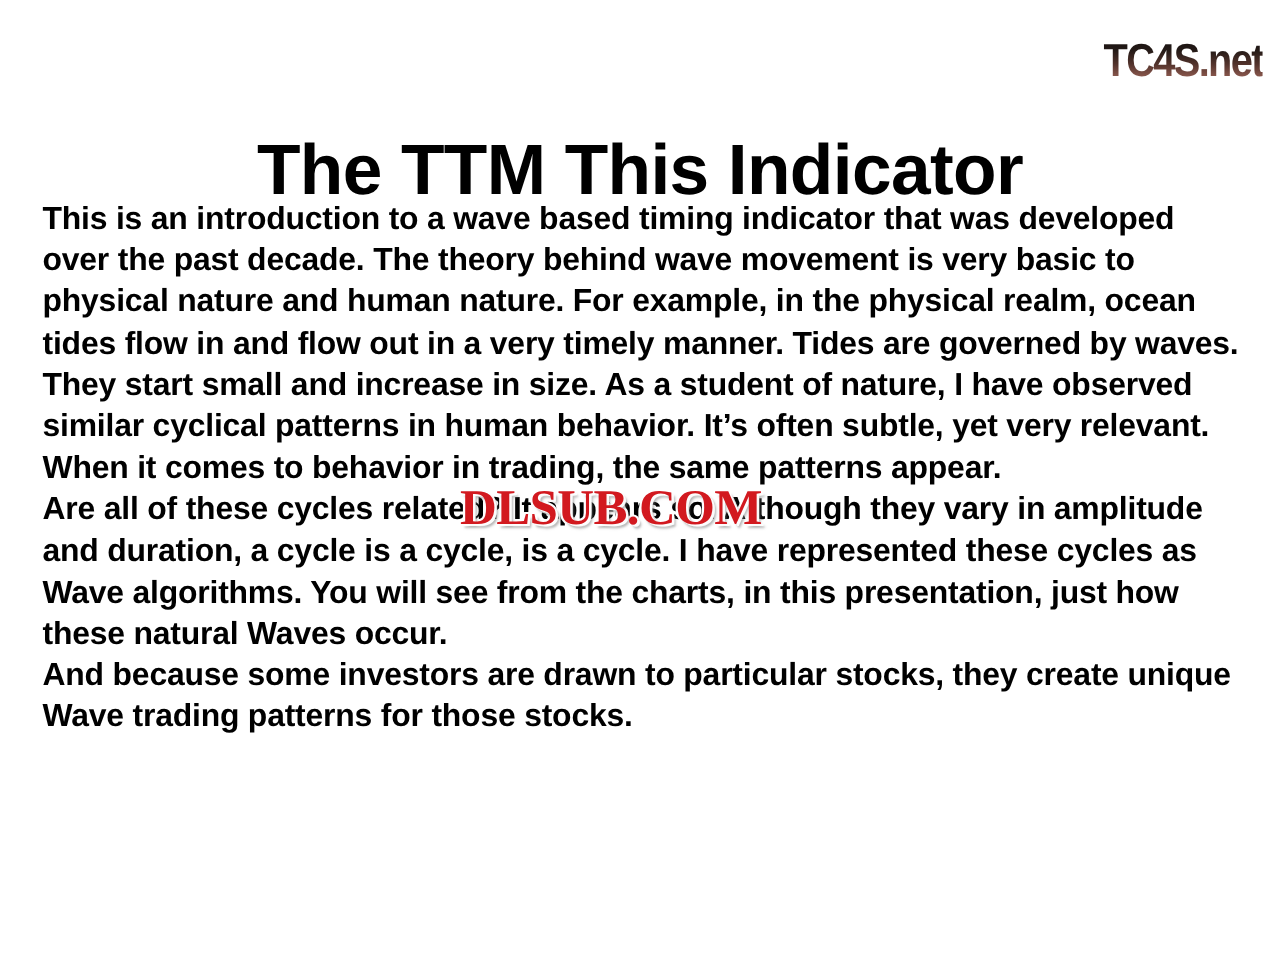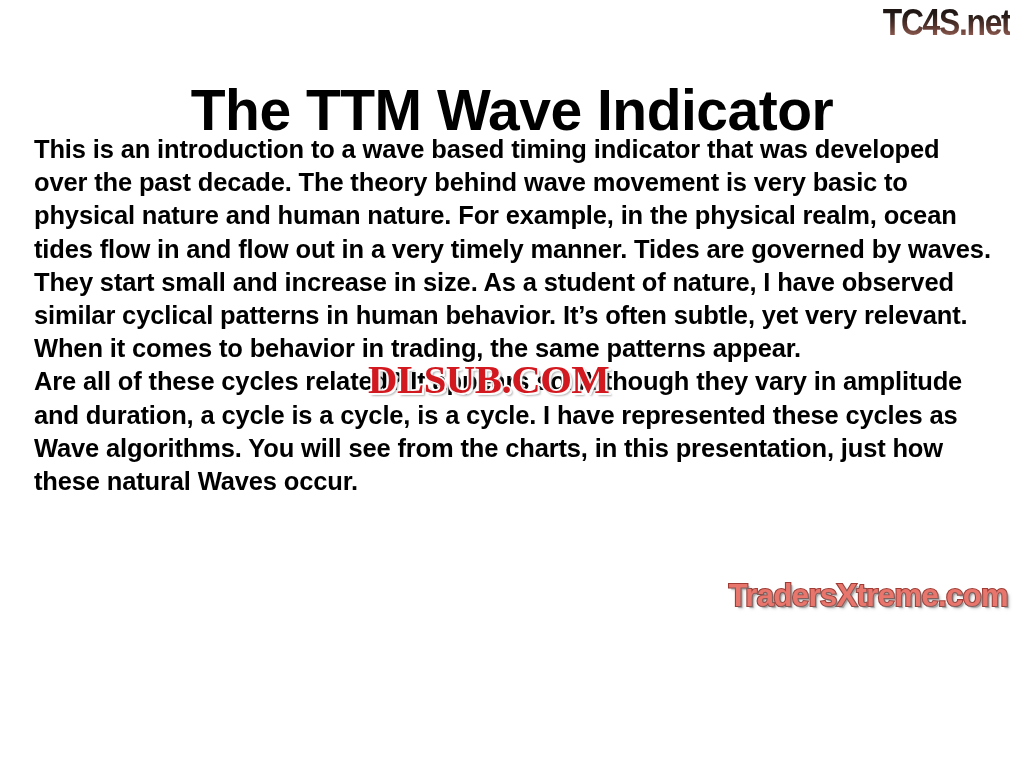--- a/index.html
+++ b/index.html
@@ -14,20 +14,21 @@
   body {
     font-family: "Liberation Sans", sans-serif;
   }
 
   .slide {
     position: relative;
     width: 1024px;
     height: 629px;
     background: #ffffff;
     overflow: hidden;
+    margin-top: 26px;
   }
 
   
   .brand-tc4s {
     position: absolute;
     top: 4px;
     right: 14px;
     font-family: "Liberation Sans", sans-serif;
     font-weight: bold;
     font-size: 37px;
@@ -124,24 +125,24 @@
         3px 3px 3px rgba(140,140,140,0.35);
   }
 </style>
 </head>
 <body>
 
 <div class="slide">
 
   <div class="brand-tc4s">TC4S.net</div>
 
-  <h1 class="slide-title">The TTM Wave Indicator</h1>
+  <h1 class="slide-title">The TTM This Indicator</h1>
 
   <div class="body-copy">
     <p class="para">This is an introduction to a wave based timing indicator that was developed over the past decade. The theory behind wave movement is very basic to physical nature and human nature. For example, in the physical realm, ocean tides flow in and flow out in a very timely manner. Tides are governed by waves. They start small and increase in size. As a student of nature, I have observed similar cyclical patterns in human behavior. It’s often subtle, yet very relevant. When it comes to behavior in trading, the same patterns appear.</p>
     <p class="para">Are all of these cycles related? It appears so. Although they vary in amplitude and duration, a cycle is a cycle, is a cycle. I have represented these cycles as Wave algorithms. You will see from the charts, in this presentation, just how these natural Waves occur.</p>
+    <p class="para">And because some investors are drawn to particular stocks, they create unique Wave trading patterns for those stocks.</p>
   </div>
 
   <div class="watermark-dlsub">DLSUB.COM</div>
 
-  <div class="brand-tx">TradersXtreme.com</div>
 
 </div>
 
 </body></html>

